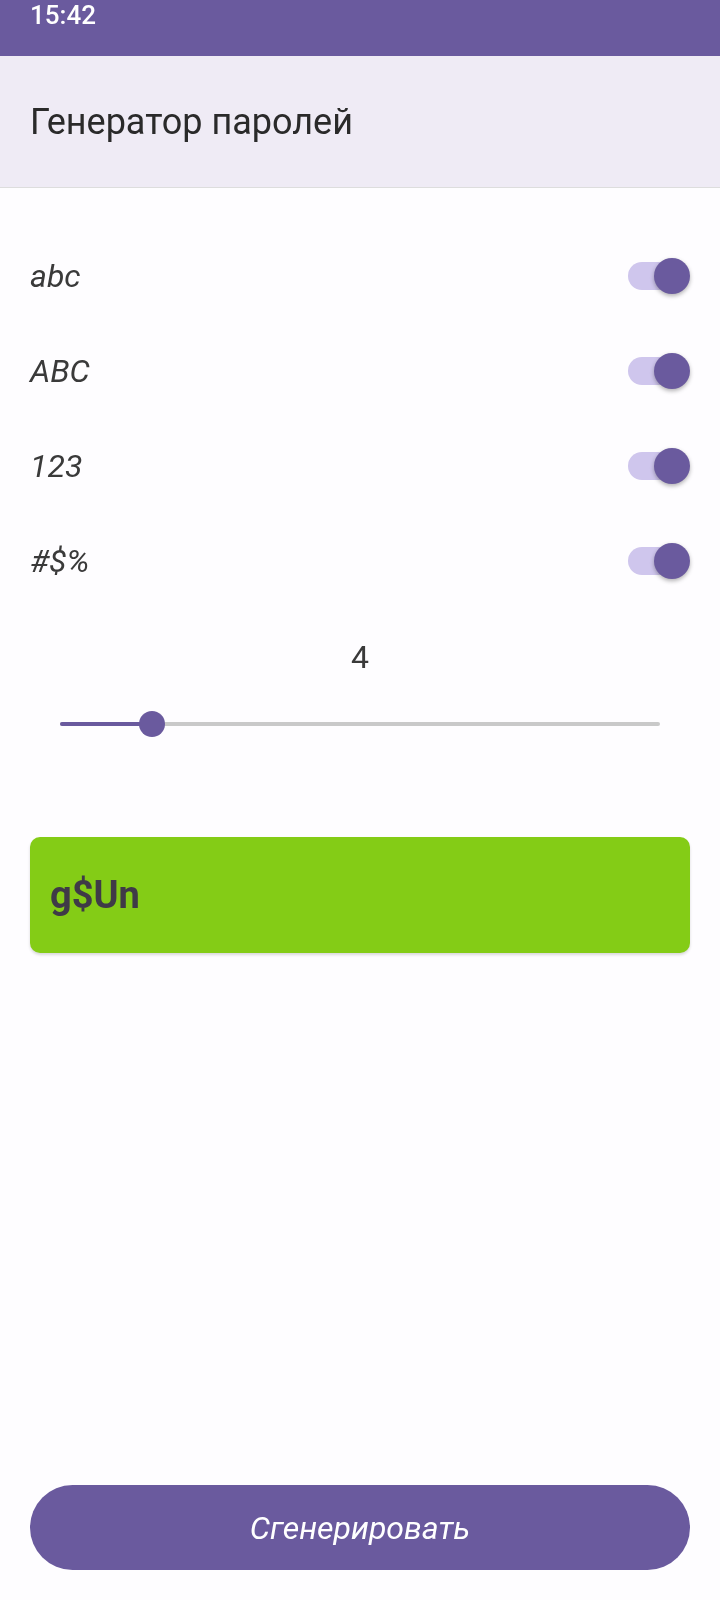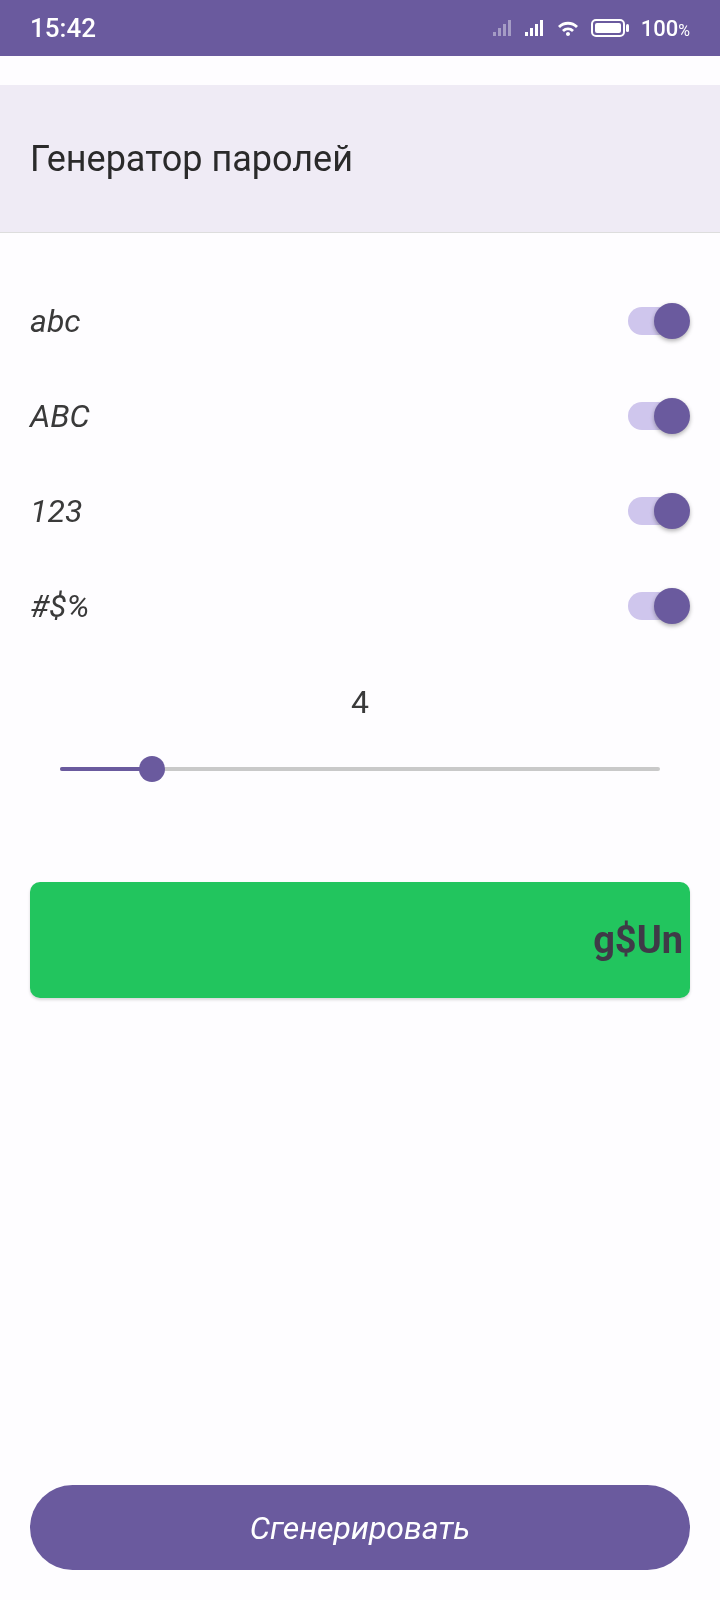--- a/index.html
+++ b/index.html
@@ -16,21 +16,20 @@
       display: flex;
       flex-direction: column;
       overflow: hidden;
     }
     
     .status-bar {
       height: 56px;
       background: #6a5a9e;
       display: flex;
       justify-content: space-between;
-      align-items: center;
       padding: 0 30px;
       color: white;
     }
     
     .status-time {
       font-size: 26px;
       font-weight: 500;
     }
     
     .status-icons {
@@ -46,27 +45,26 @@
     .battery-text {
       font-size: 22px;
       font-weight: 500;
     }
     
     .battery-percent {
       font-size: 16px;
     }
     
     .app-header {
-      height: 148px;
+      height: 132px;
       background: #efebf5;
       display: flex;
       align-items: center;
       padding: 0 30px;
       border-bottom: 1px solid #ddd;
-      margin-top: 29px;
     }
     
     .app-title {
       font-size: 36px;
       font-weight: 400;
       color: #2a2a2a;
     }
     
     .content {
       flex: 1;
@@ -161,24 +159,24 @@
       width: 26px;
       height: 26px;
       background: #6a5a9e;
       border-radius: 50%;
       top: 0;
       left: 109px;
     }
     
     .password-display {
       margin-top: 100px;
-      background: #22c55e;
+      background: #84cc16;
       border-radius: 10px;
-      padding: 36px 7px;
-      text-align: right;
+      padding: 36px 20px;
+      text-align: left;
       box-shadow: 0 2px 3px rgba(0,0,0,0.15);
     }
     
     .password-text {
       font-size: 38px;
       font-weight: 700;
       color: #3f3a47;
     }
     
     .generate-button {
@@ -194,39 +192,20 @@
       font-weight: 400;
       cursor: pointer;
       font-style: italic;
     }
   </style>
 </head>
 <body>
 
 <div class="status-bar">
   <span class="status-time">15:42</span>
-  <div class="status-icons">
-    <svg width="22" height="20" viewBox="0 0 22 20" style="opacity:0.4">
-      <path d="M2 14h3v4H2zm5-4h3v8H7zm5-4h3v12h-3zm5-4h3v16h-3z"></path>
-    </svg>
-    <svg width="22" height="20" viewBox="0 0 22 20">
-      <path d="M2 14h3v4H2zm5-4h3v8H7zm5-4h3v12h-3zm5-4h3v16h-3z"></path>
-    </svg>
-    <svg width="26" height="20" viewBox="0 0 26 20">
-      <path d="M13 18c1.1 0 2-.9 2-2s-.9-2-2-2-2 .9-2 2 .9 2 2 2zm-6-6c1.7-1.7 3.9-2.5 6-2.5s4.3.8 6 2.5l-2 2c-1.1-1.1-2.5-1.7-4-1.7s-2.9.6-4 1.7l-2-2zm-4-4c2.7-2.7 6.3-4.2 10-4.2s7.3 1.5 10 4.2l-2 2c-2.2-2.2-5-3.3-8-3.3s-5.8 1.1-8 3.3l-2-2z"></path>
-    </svg>
-    <svg width="40" height="20" viewBox="0 0 40 20">
-      <rect x="1" y="2" width="32" height="16" rx="4" fill="none" stroke="white" stroke-width="2"></rect>
-      <rect x="4" y="5" width="26" height="10" rx="2" fill="white"></rect>
-      <rect x="35" y="6" width="3" height="8" rx="1.5" fill="white"></rect>
-    </svg>
-    <span>
-      <span class="battery-text">100</span><span class="battery-percent">%</span>
-    </span>
-  </div>
 </div>
 
 <div class="app-header">
   <h1 class="app-title">Генератор паролей</h1>
 </div>
 
 <div class="content">
 
   <div class="option-row">
     <span class="option-label">abc</span>

